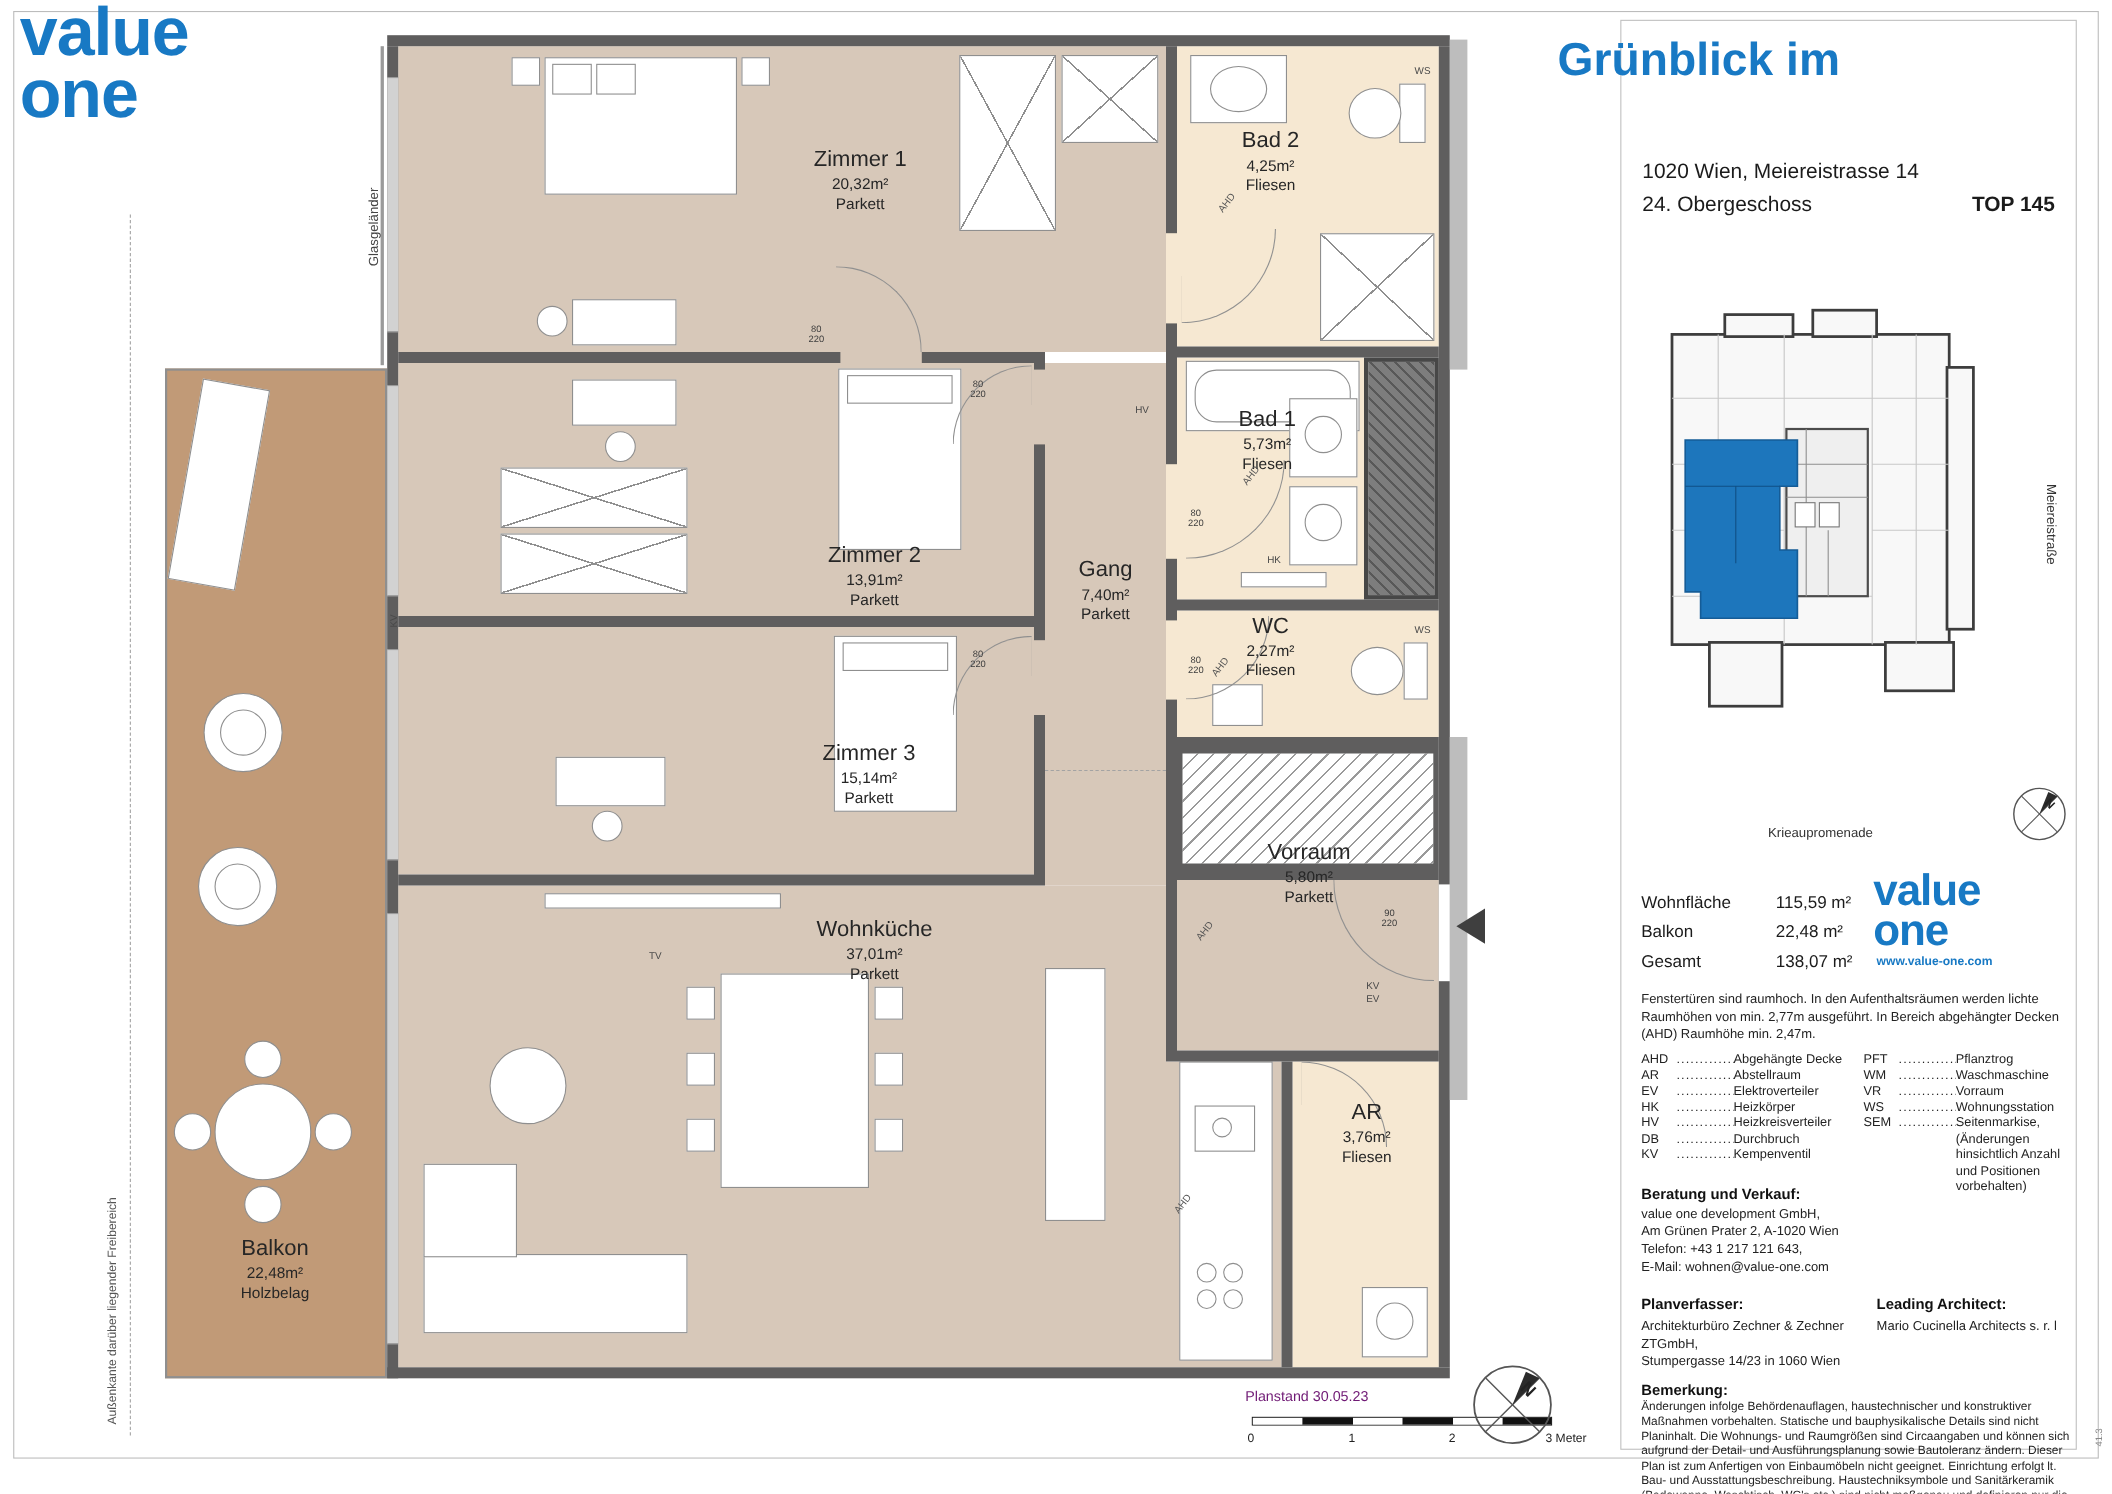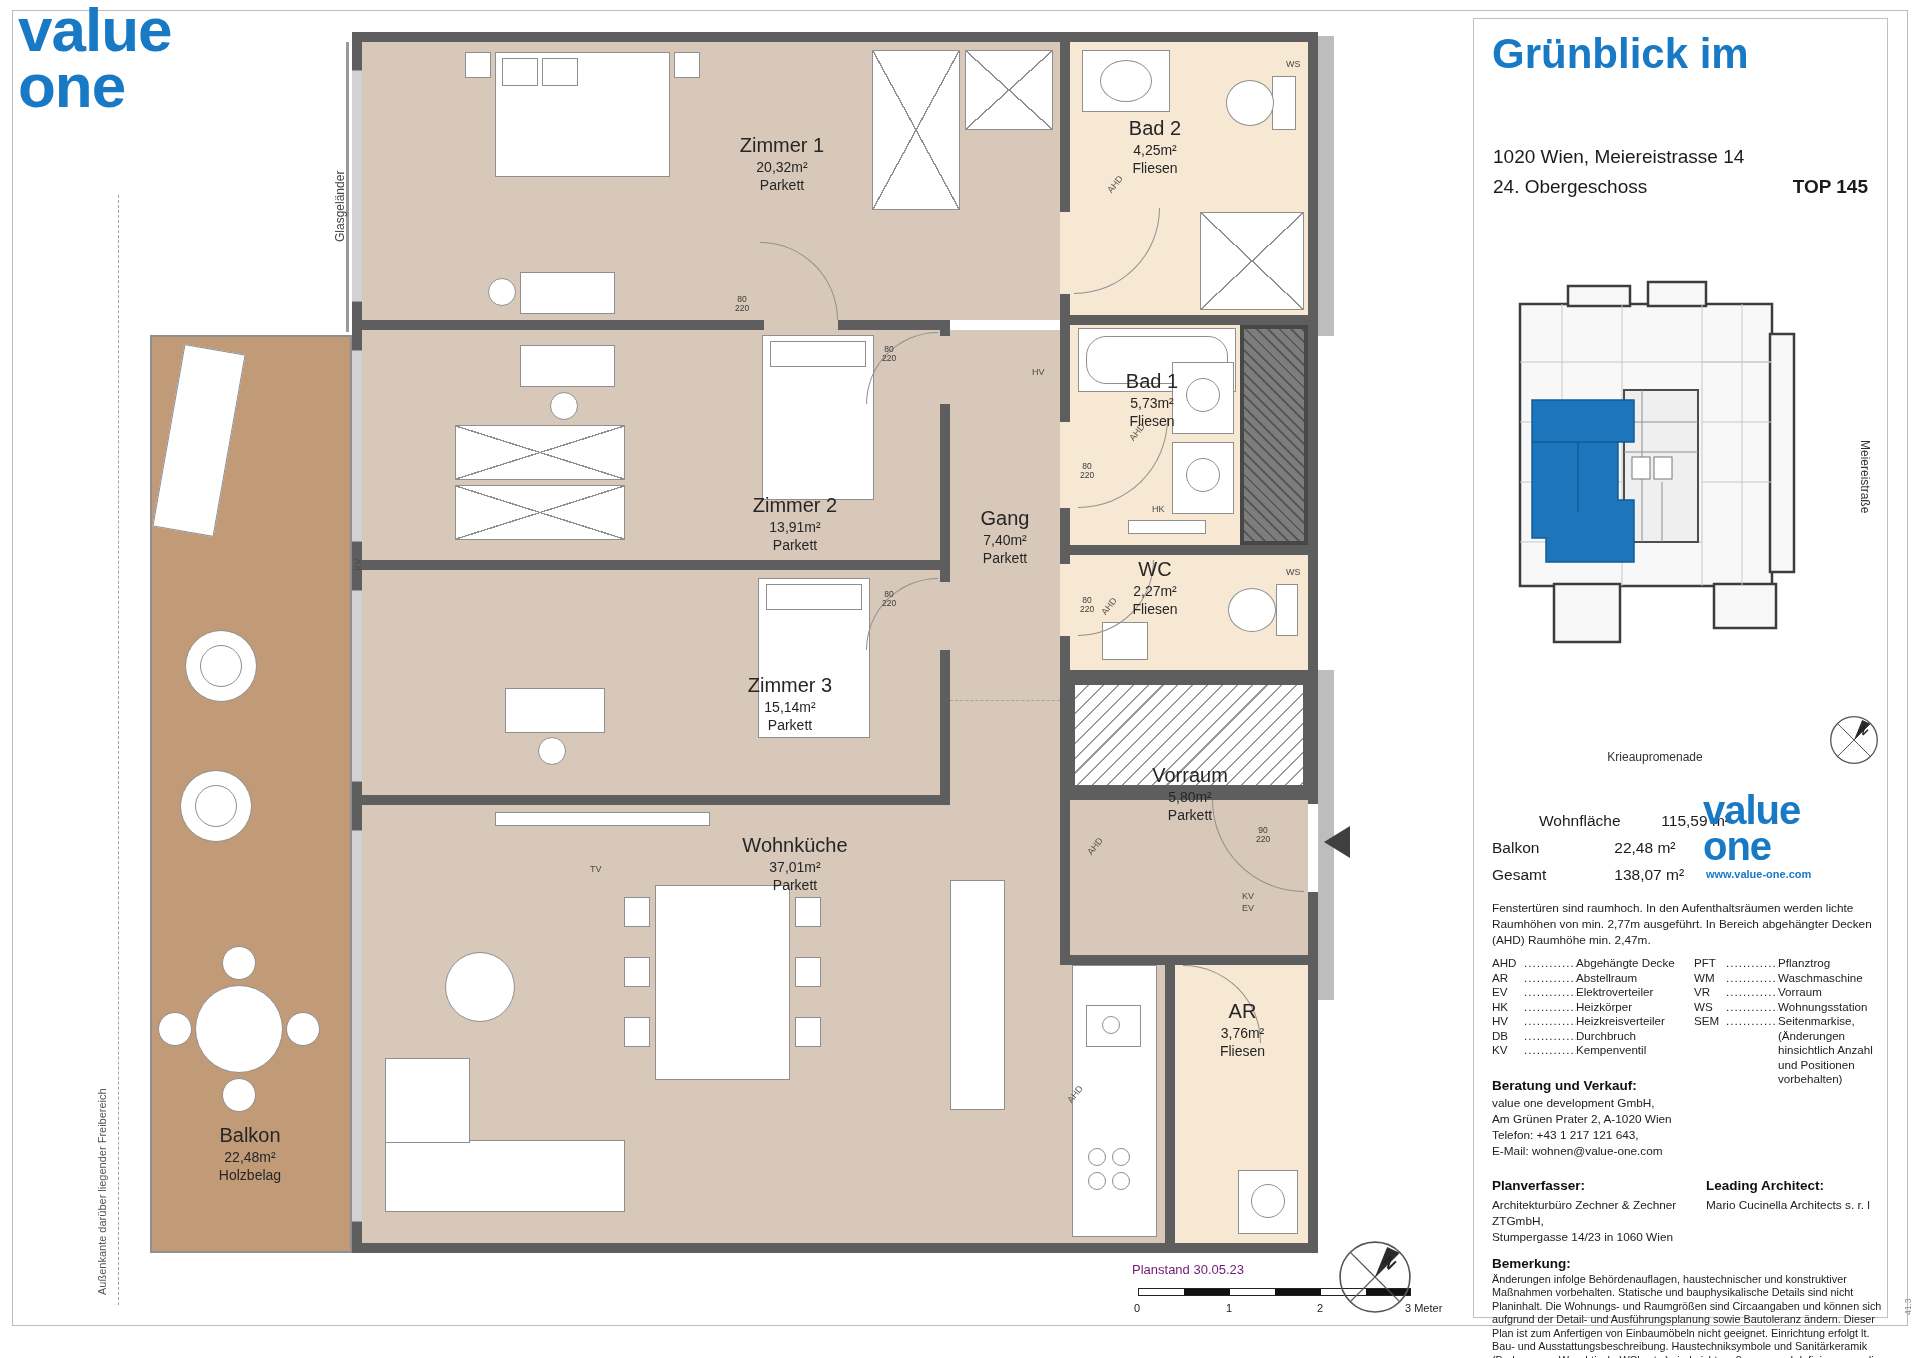--- a/index.html
+++ b/index.html
@@ -41,21 +41,21 @@
   .dashv{position:absolute;border-left:1px dashed #a3a3a3;}
   .dashh{position:absolute;border-top:1px dashed #a3a3a3;}
   
   .logo-big{position:absolute;left:18px;top:2px;color:#1879c4;font-weight:bold;
             font-size:62px;line-height:56px;letter-spacing:-1px;}
   .logo-small{position:absolute;left:1703px;top:792px;color:#1879c4;font-weight:bold;
             font-size:40px;line-height:36px;letter-spacing:-1px;}
   .logo-url{position:absolute;left:1706px;top:868px;color:#1879c4;font-size:11px;font-weight:bold;}
   
   .panel-box{position:absolute;left:1473px;top:18px;width:413px;height:1298px;border:1px solid #c0c0c0;}
-  .title{position:absolute;left:1492px;top:28px;width:385px;color:#1879c4;font-weight:bold;
+  .title{position:absolute;left:1416px;top:28px;width:385px;color:#1879c4;font-weight:bold;
          font-size:42px;line-height:52px;}
   .addr{position:absolute;left:1493px;top:146px;font-size:19px;color:#1b1b1b;}
   .floorrow{position:absolute;left:1493px;top:176px;width:375px;display:flex;justify-content:space-between;font-size:19px;color:#1b1b1b;}
   .floorrow .topnum{font-weight:bold;}
   .street{position:absolute;left:1550px;top:750px;width:210px;text-align:center;font-size:12px;color:#333;}
   .arearow{position:absolute;font-size:15.5px;color:#1b1b1b;}
   .smalltext{position:absolute;font-size:11.8px;line-height:1.34;color:#222;}
   .legrow{display:flex;font-size:11.6px;line-height:14.5px;color:#222;}
   .legrow .ab{flex:0 0 32px;}
   .legrow .dots{flex:0 0 52px;overflow:hidden;white-space:nowrap;color:#222;}
@@ -375,21 +375,21 @@
   <svg width="52" height="52" viewBox="0 0 48 48">
     <circle cx="24" cy="24" r="21.5" fill="none" stroke="#555" stroke-width="1.2"></circle>
     <line x1="9" y1="39" x2="39" y2="9" stroke="#555" stroke-width="0.9"></line>
     <line x1="9" y1="9" x2="39" y2="39" stroke="#555" stroke-width="0.9"></line>
     <path d="M24,24 L39,9 L31.5,5.5 Z" fill="#2b2b2b"></path>
     <text x="30" y="16" font-size="10" font-weight="bold" fill="#222" transform="rotate(45 30 13)">N</text>
   </svg>
 </div>
 
 <div class="arearow" style="left:1492px;top:812px;">
-  <span style="display:inline-block;width:118px;margin-left:47px;">Wohnfläche</span>
+  <span style="display:inline-block;width:118px;">Wohnfläche</span>
   <span>115,59 m²</span>
 </div>
 <div class="arearow" style="left:1492px;top:839px;">
   <span style="display:inline-block;width:118px;">Balkon</span>
   <span>22,48 m²</span>
 </div>
 <div class="arearow" style="left:1492px;top:866px;">
   <span style="display:inline-block;width:118px;">Gesamt</span>
   <span>138,07 m²</span>
 </div>

